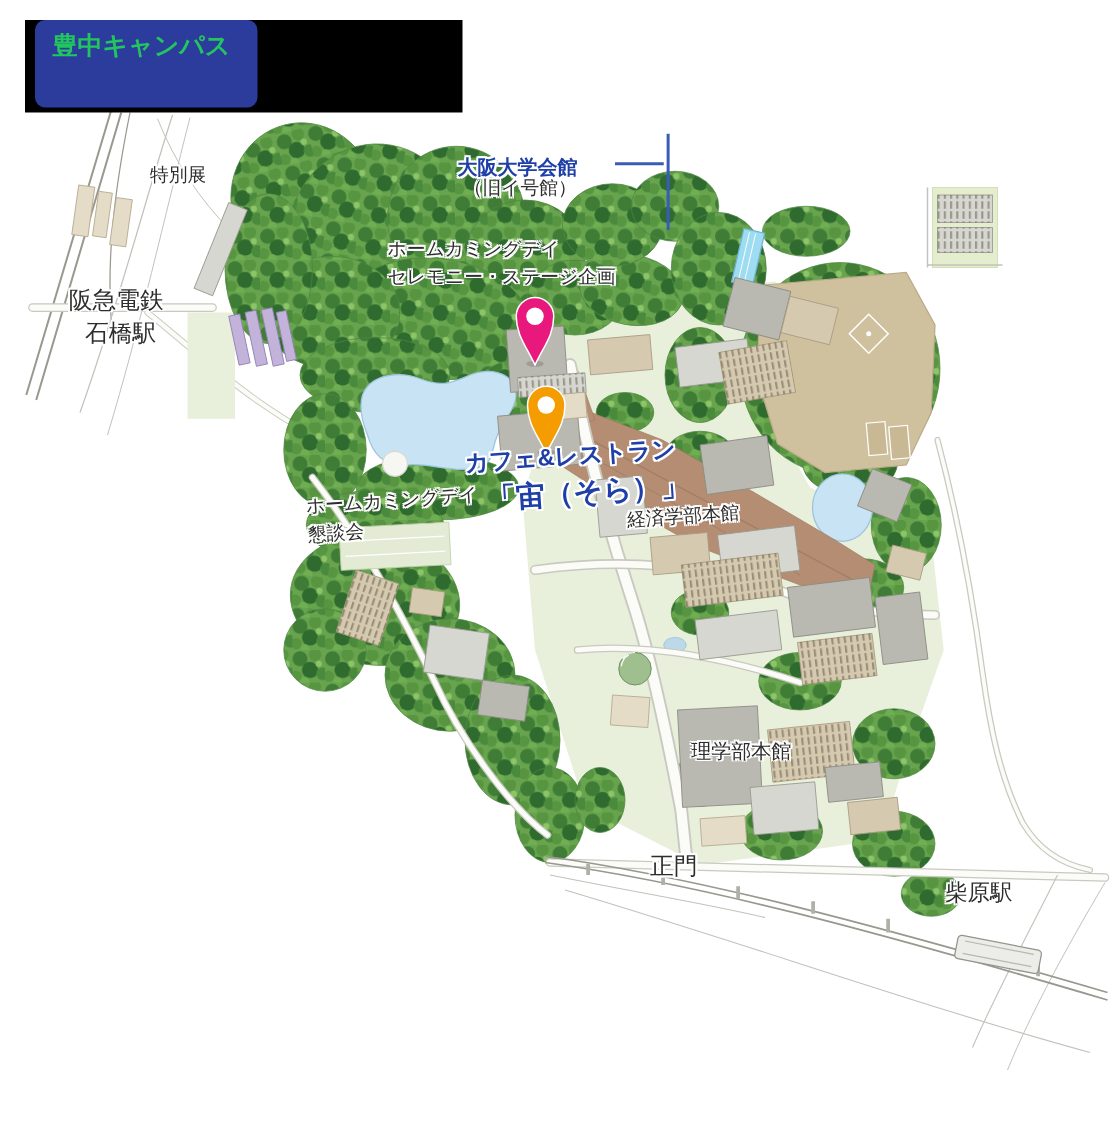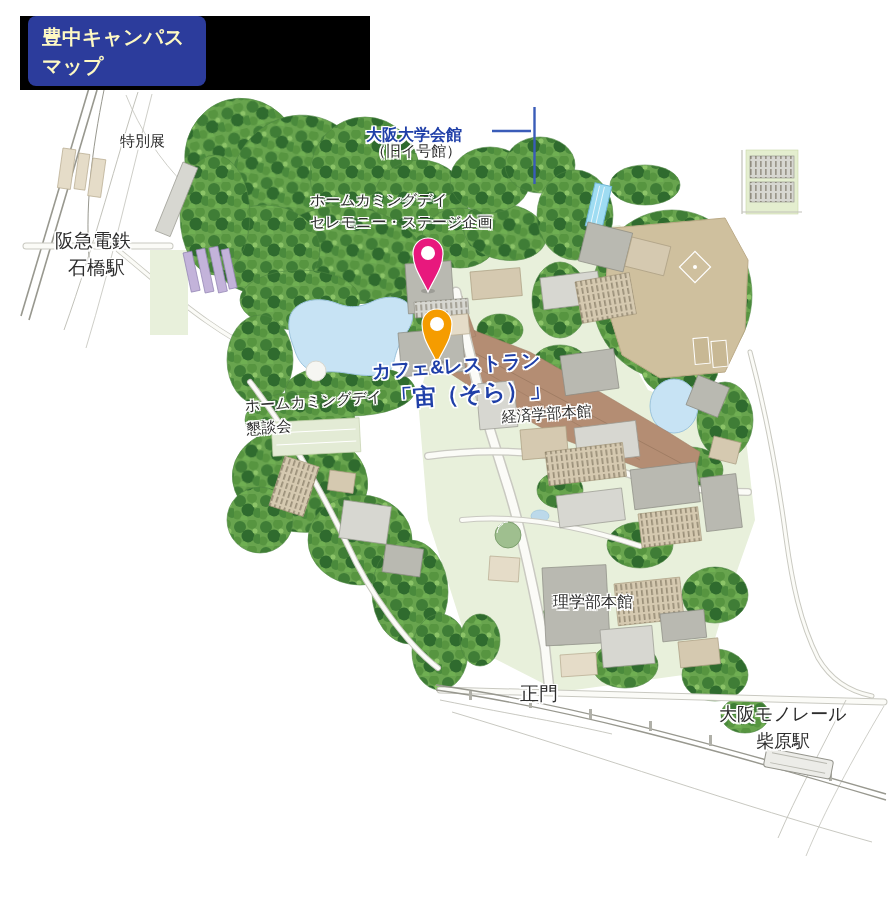--- a/index.html
+++ b/index.html
@@ -2,21 +2,21 @@
 <html><head>
 <meta charset="utf-8">
 <style>
   html,body{margin:0;padding:0;background:#fff;}
   .stage{position:relative;width:888px;height:903px;background:#fff;overflow:hidden;
          font-family:"Liberation Sans",sans-serif;}
   svg{position:absolute;left:0;top:0;}
   
   .banner-strip{position:absolute;left:20px;top:16px;width:350px;height:74px;background:#000;}
   .banner-box{position:absolute;left:8px;top:0px;width:178px;height:70px;background:#2c3c9c;
-              border-radius:8px;color:#fef9c3;font-weight:bold;font-size:20px;line-height:29px;
+              border-radius:8px;color:#22c55e;font-weight:bold;font-size:20px;line-height:29px;
               padding:7px 0 4px 14px;box-sizing:border-box;}
   
   .lbl{position:absolute;color:#2d2d2d;font-size:15px;line-height:21px;white-space:nowrap;
        text-shadow:-1.5px -1.5px 0 #fff,1.5px -1.5px 0 #fff,-1.5px 1.5px 0 #fff,1.5px 1.5px 0 #fff,
                    0 -1.5px 0 #fff,0 1.5px 0 #fff,-1.5px 0 0 #fff,1.5px 0 0 #fff;}
   .lbl .ind{display:inline-block;text-align:center;}
   .blue{color:#1f3fa8;font-weight:bold;}
   .big{font-size:19px;}
   .bigger{font-size:23px;line-height:26px;}
   .rot{transform:rotate(-4deg);transform-origin:left top;}
@@ -267,21 +267,20 @@
   <g>
     <ellipse cx="437" cy="362" rx="7" ry="2.5" fill="rgba(0,0,0,0.15)"></ellipse>
     <path d="M437,363 C430,348 422,339 422,324 A15,15 0 1 1 452,324 C452,339 444,348 437,363 Z" stroke="#fff" stroke-width="1.2" fill="#f59c00"></path>
     <circle cx="437" cy="324" r="7" fill="#fff"></circle>
   </g>
 </svg>
 
 <div class="banner-strip">
   <div class="banner-box">
     <div>豊中キャンパス</div>
-    <div>マップ</div>
   </div>
 </div>
 
 <div class="lbl" style="left:120px;top:130px;">
   <div>特別展</div>
 </div>
 
 <div class="lbl big" style="left:55px;top:183px;line-height:27px;margin-top:44px;">
   <div>阪急電鉄</div>
   <div class="ind" style="margin-left:13px;">石橋駅</div>
@@ -304,17 +303,16 @@
   <div>懇談会</div>
 </div>
 
 <div class="lbl rot" style="left:501px;top:406px;">経済学部本館</div>
 
 <div class="lbl" style="left:553px;top:591px;font-size:16px;">理学部本館</div>
 
 <div class="lbl big" style="left:520px;top:683px;">正門</div>
 
 <div class="lbl" style="left:719px;top:701px;font-size:18px;line-height:27px;">
-  <div>大阪モノレール</div>
   <div class="ind" style="margin-left:37px;">柴原駅</div>
 </div>
 
 </div>
 
 </body></html>

